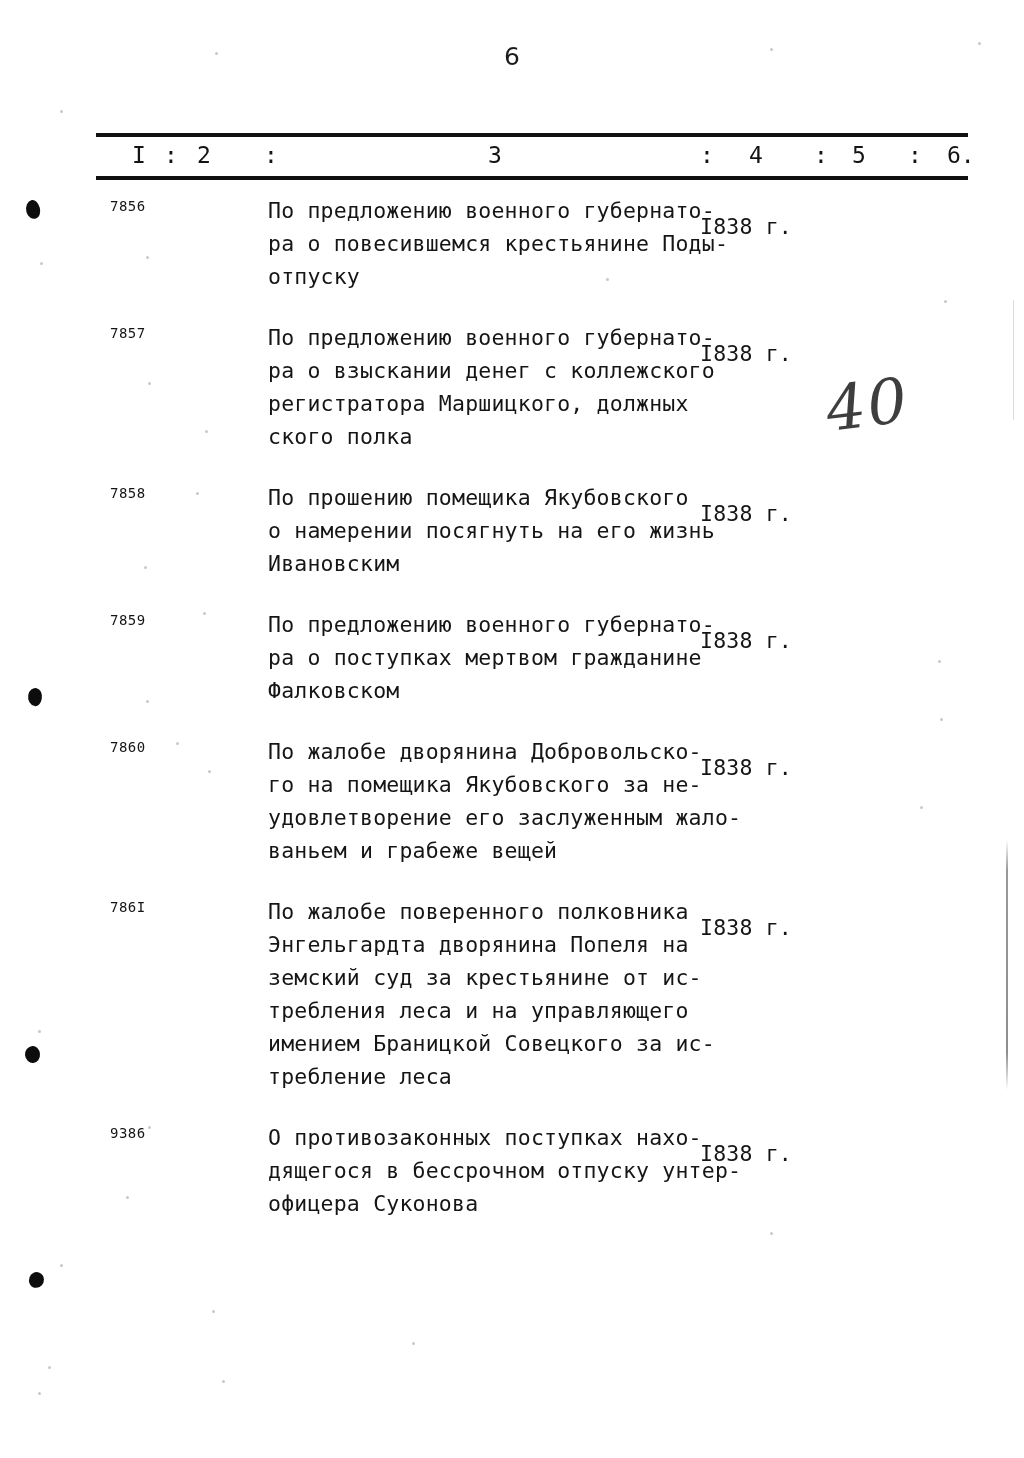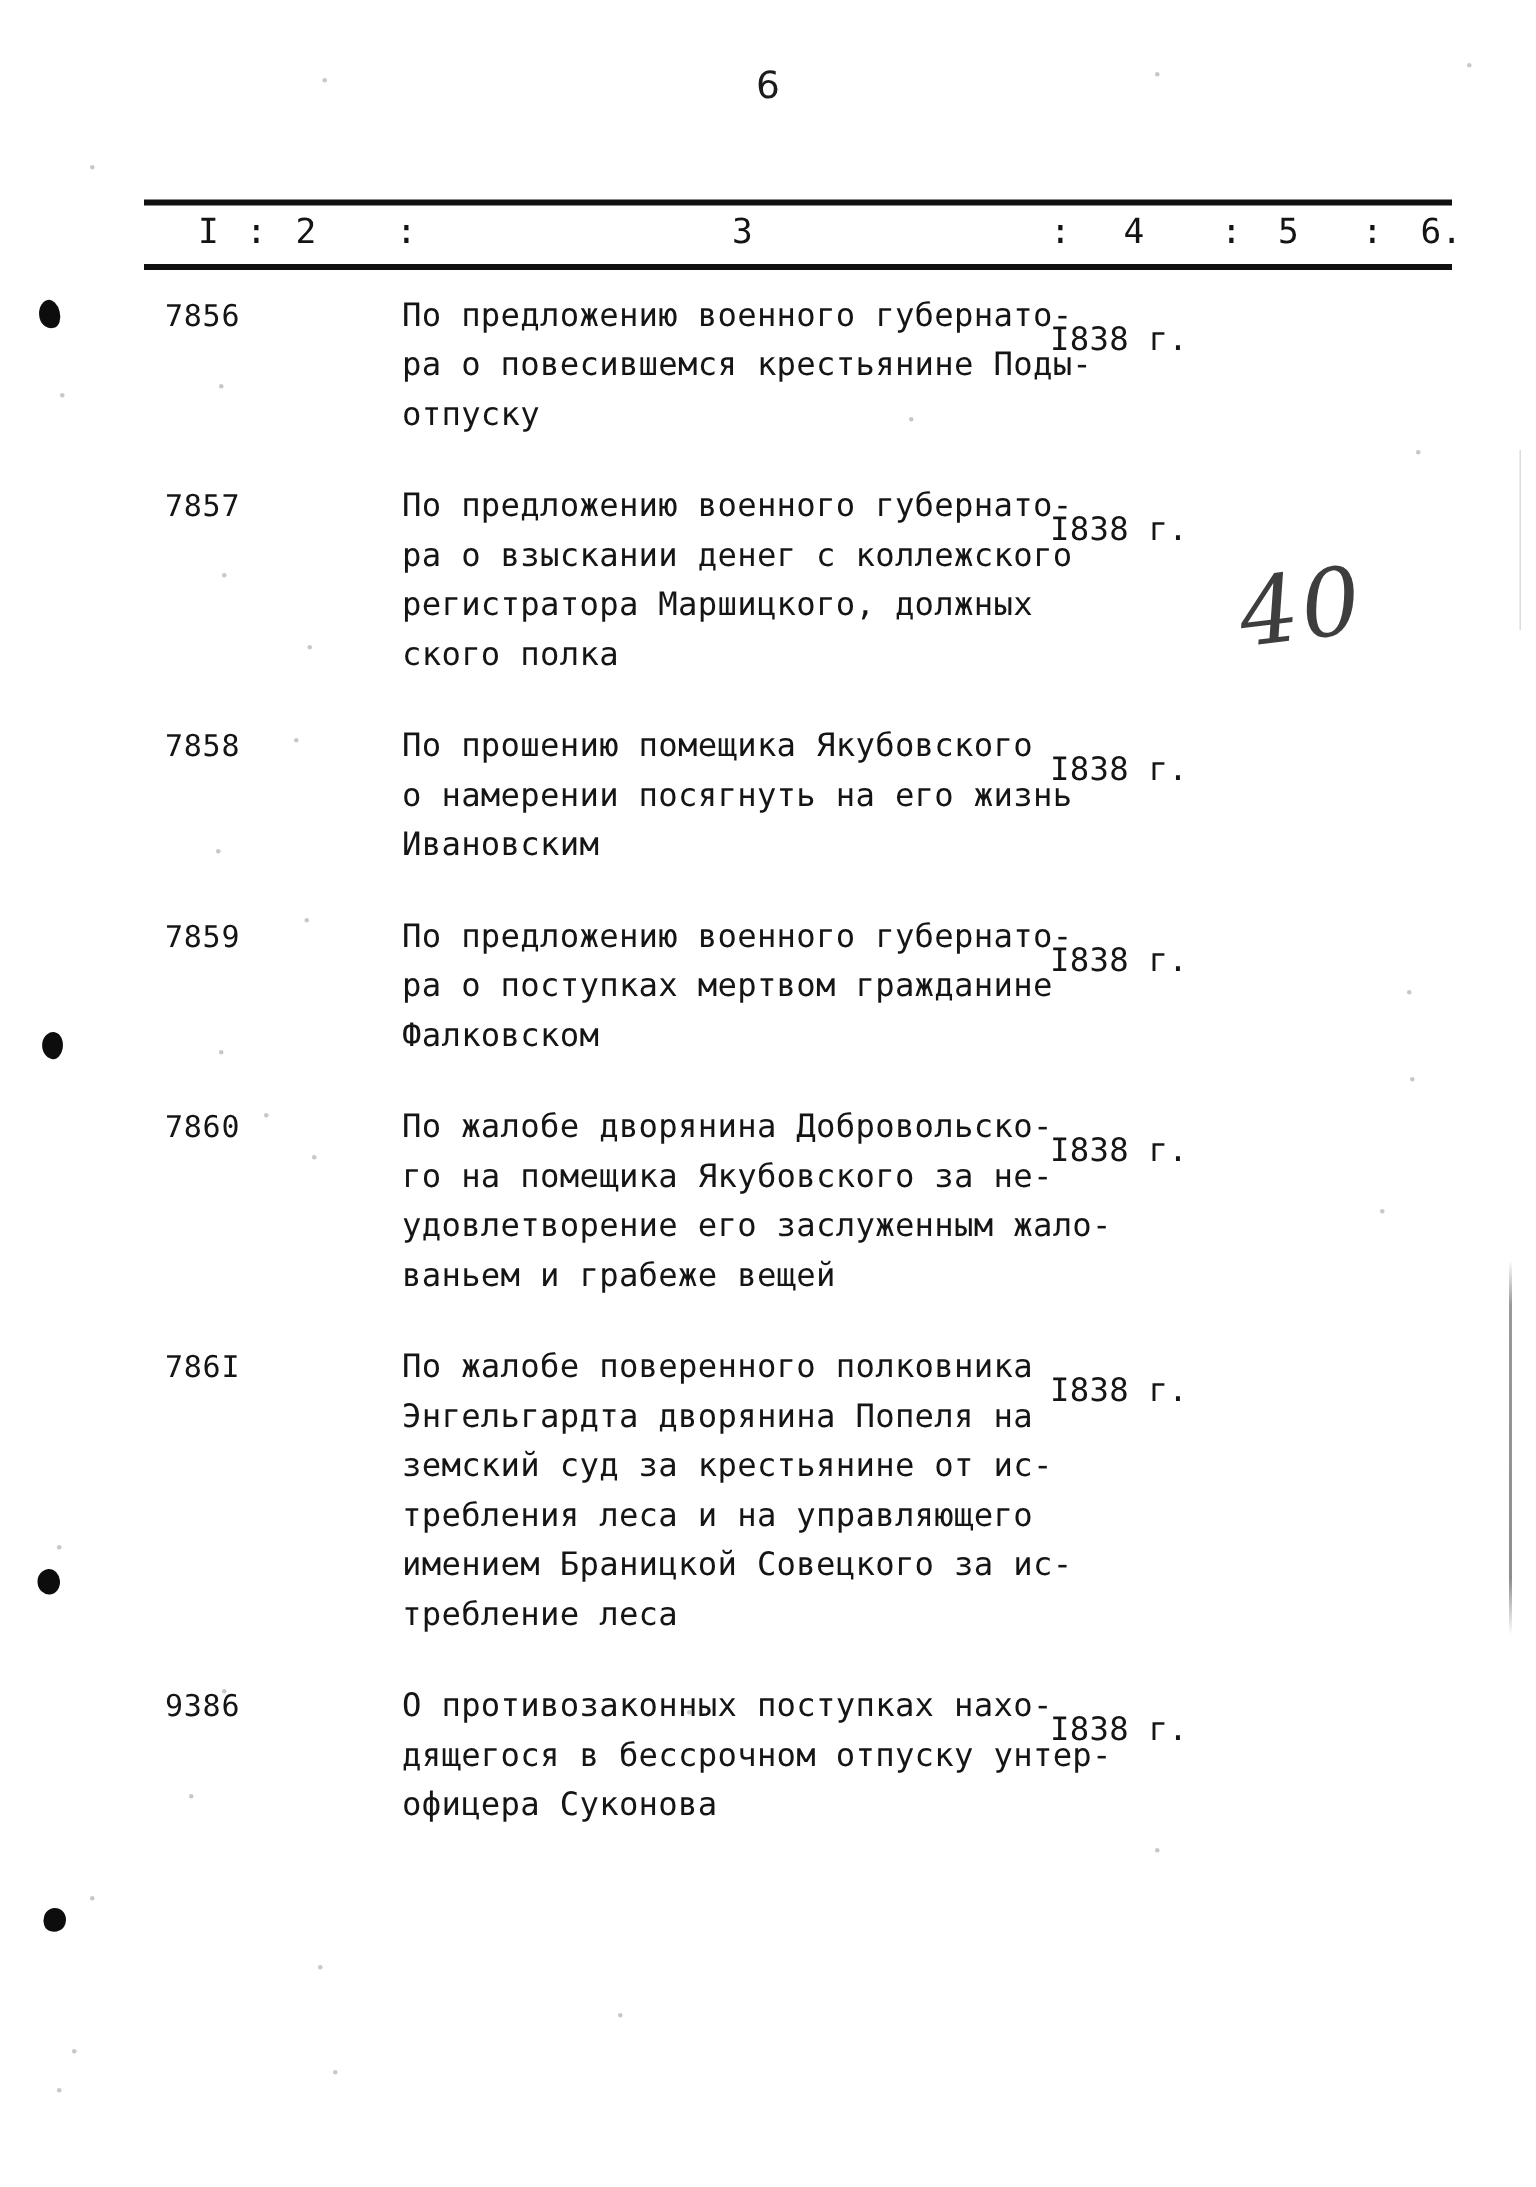--- a/index.html
+++ b/index.html
@@ -86,21 +86,21 @@
   }
   .record {
     position: relative;
     margin-bottom: 28px;
   }
   .rec-num {
     position: absolute;
     left: 110px;
     top: 0;
     font-family: "DejaVu Sans Mono", monospace;
-    font-size: 20px;
+    font-size: 14px;
     color: #151515;
     letter-spacing: .5px;
     white-space: pre;
   }
   .rec-body {
     margin-left: 268px;
     width: 560px;
   }
   .rec-line {
     position: relative;

